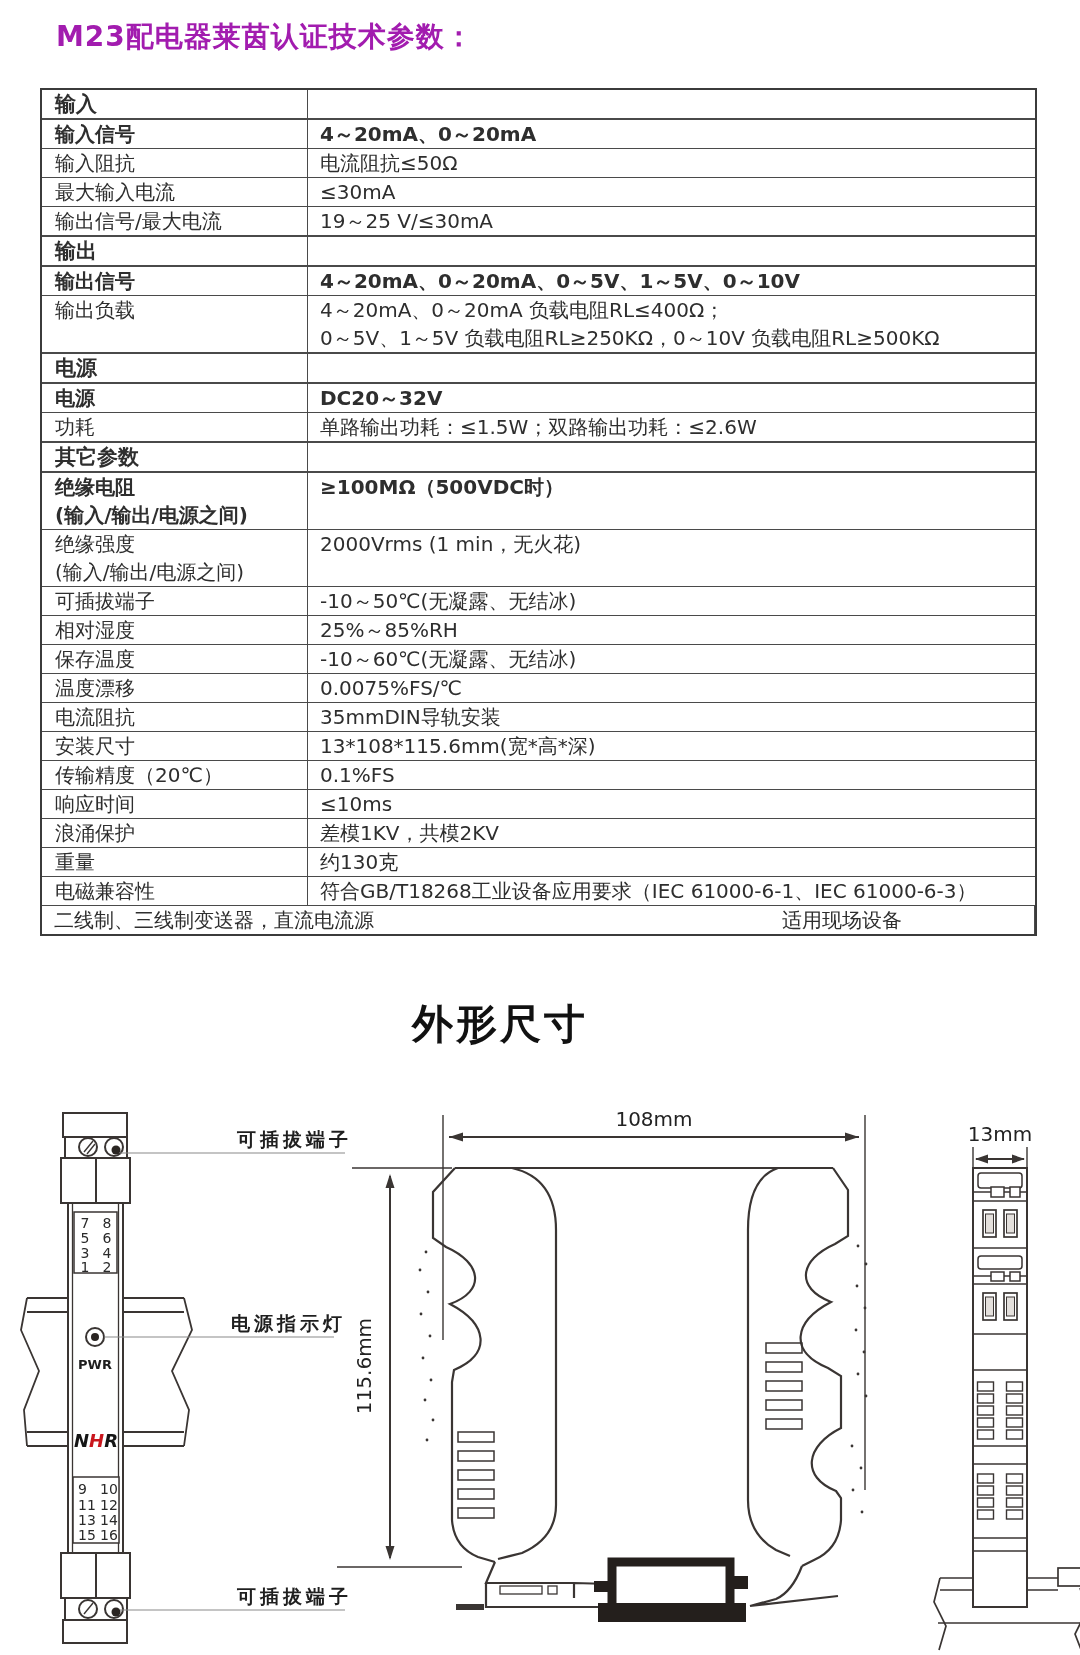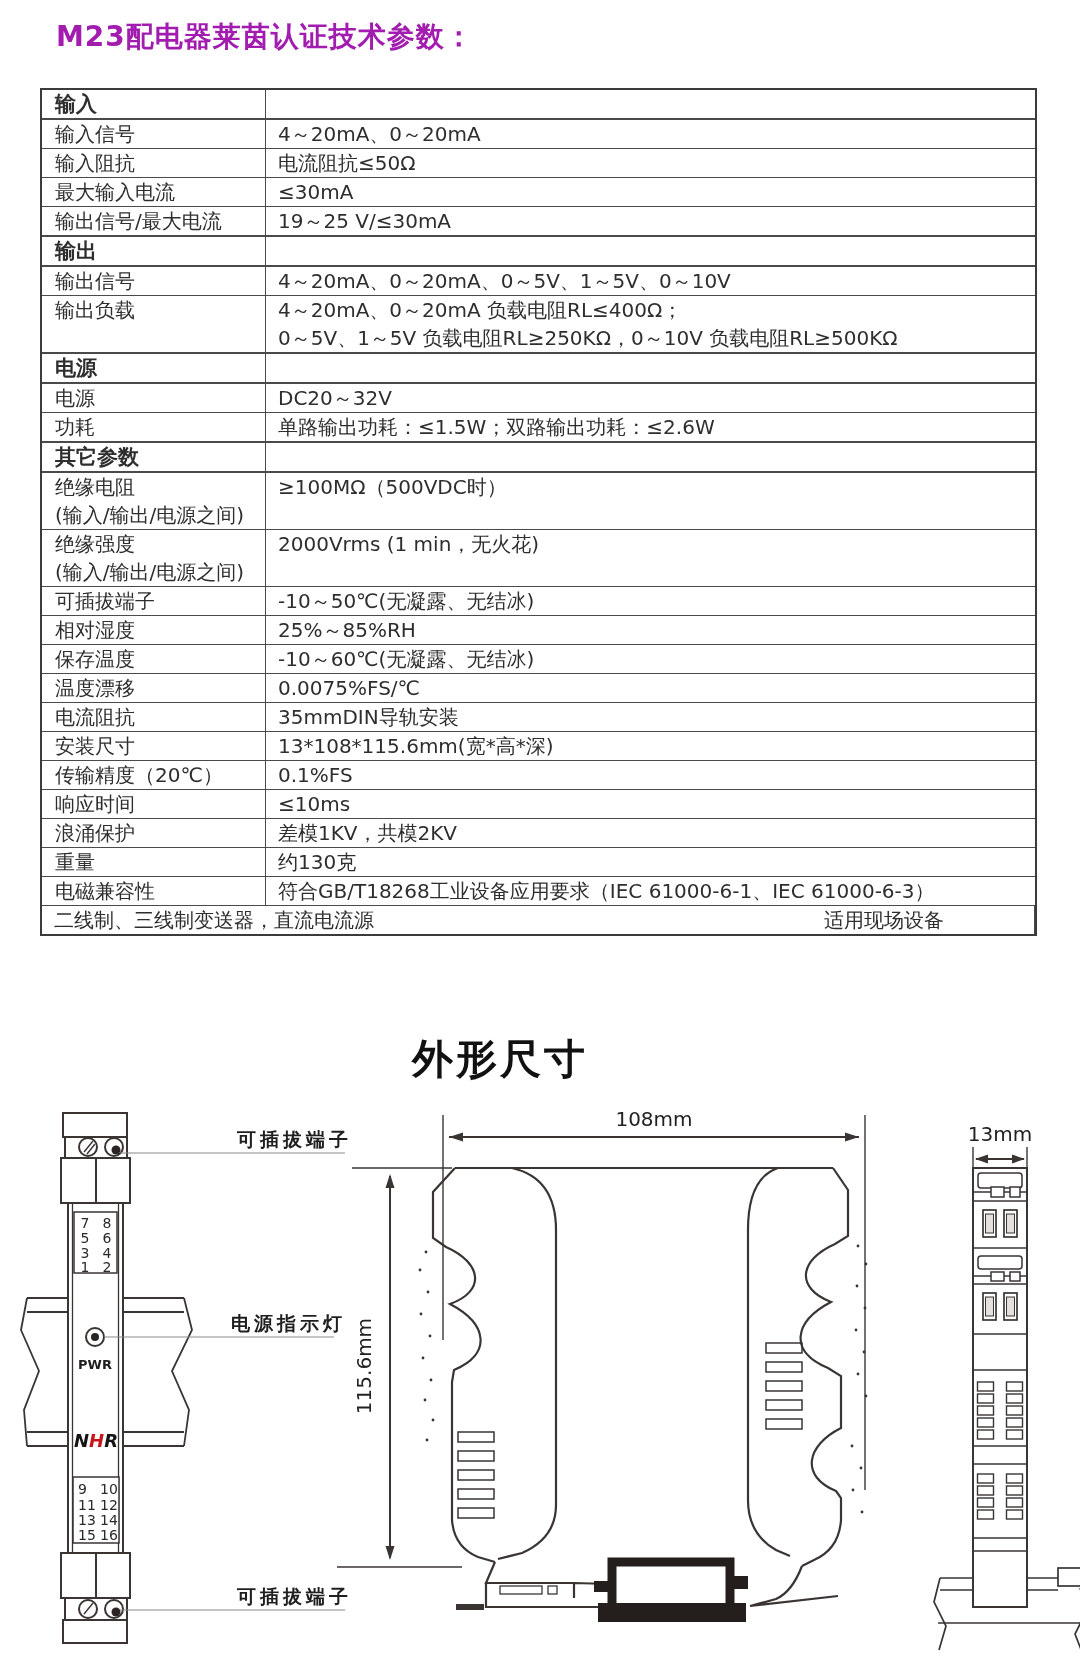--- a/index.html
+++ b/index.html
@@ -12,28 +12,28 @@
     position:absolute;left:56px;top:18px;font-size:28px;font-weight:700;
     color:#a21caf;letter-spacing:1px;
   }
   .spec-table{
     position:absolute;left:40px;top:88px;width:997px;
     border:2.5px solid #3b3b3b;box-sizing:border-box;background:#fff;
   }
   .spec-row{display:flex;border-top:1.5px solid #4a4a4a;}
   .spec-row:first-child{border-top:none;}
   .spec-row.section{border-top-width:2px;}
-  .spec-row.section + .spec-row{border-top-width:2px;}
+  .spec-row.section + .spec-row{border-top-width:2px;font-weight:bold;}
   .spec-cell{box-sizing:border-box;font-size:20px;color:#2e2e2e;}
   .spec-cell div{line-height:28px;white-space:nowrap;}
-  .spec-label{width:224px;border-right:1.5px solid #4a4a4a;padding:0 6px 0 13px;}
+  .spec-label{width:266px;border-right:1.5px solid #4a4a4a;padding:0 6px 0 13px;}
   .spec-value{flex:1;padding:0 8px 0 12px;}
   .spec-row.section .spec-label{font-weight:700;font-size:21px;}
   .section-title{
-    position:absolute;left:290px;top:1032px;width:420px;text-align:center;
+    position:absolute;left:290px;top:997px;width:420px;text-align:center;
     font-size:41px;font-weight:800;color:#111;letter-spacing:3px;
   }
   .drawings{position:absolute;left:0;top:1055px;width:1080px;height:600px;}
   svg text{font-family:"DejaVu Sans","Liberation Sans",sans-serif;}
   .cjk-label{font-size:19px;font-weight:600;letter-spacing:4px;fill:#1f1f1f;}
   .dim-text{font-size:20px;fill:#222;}
   .num-text{font-size:14px;fill:#2a2a2a;}
 </style>
 </head>
 <body>

